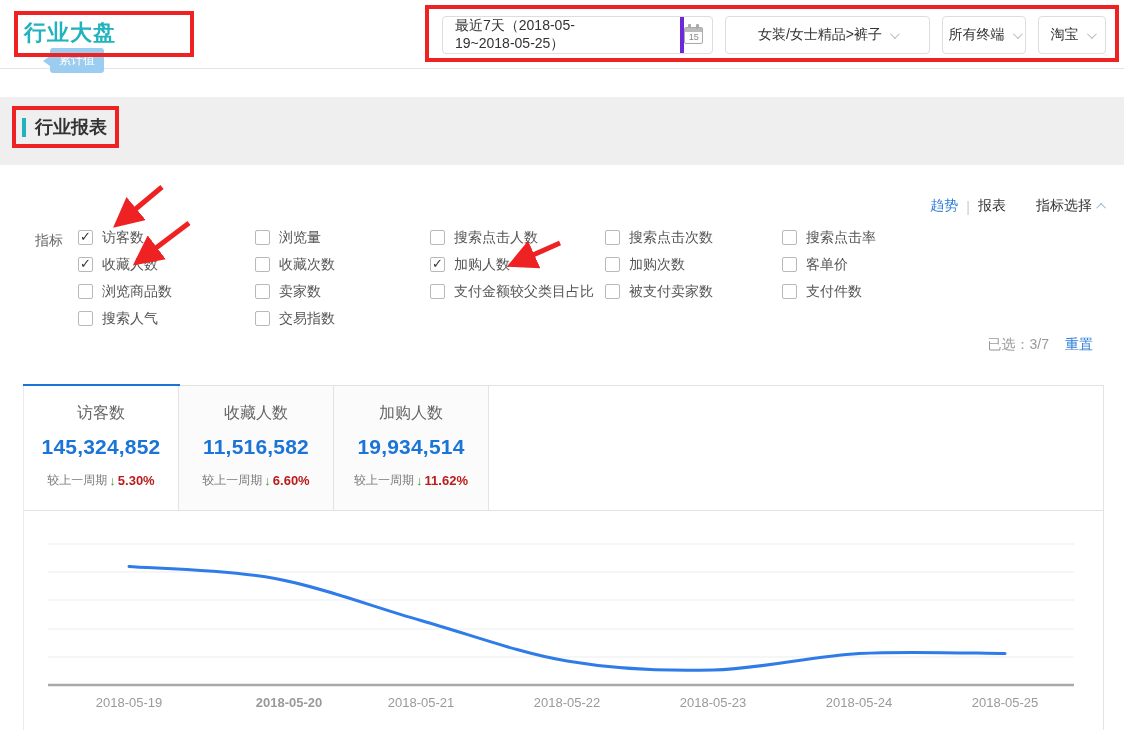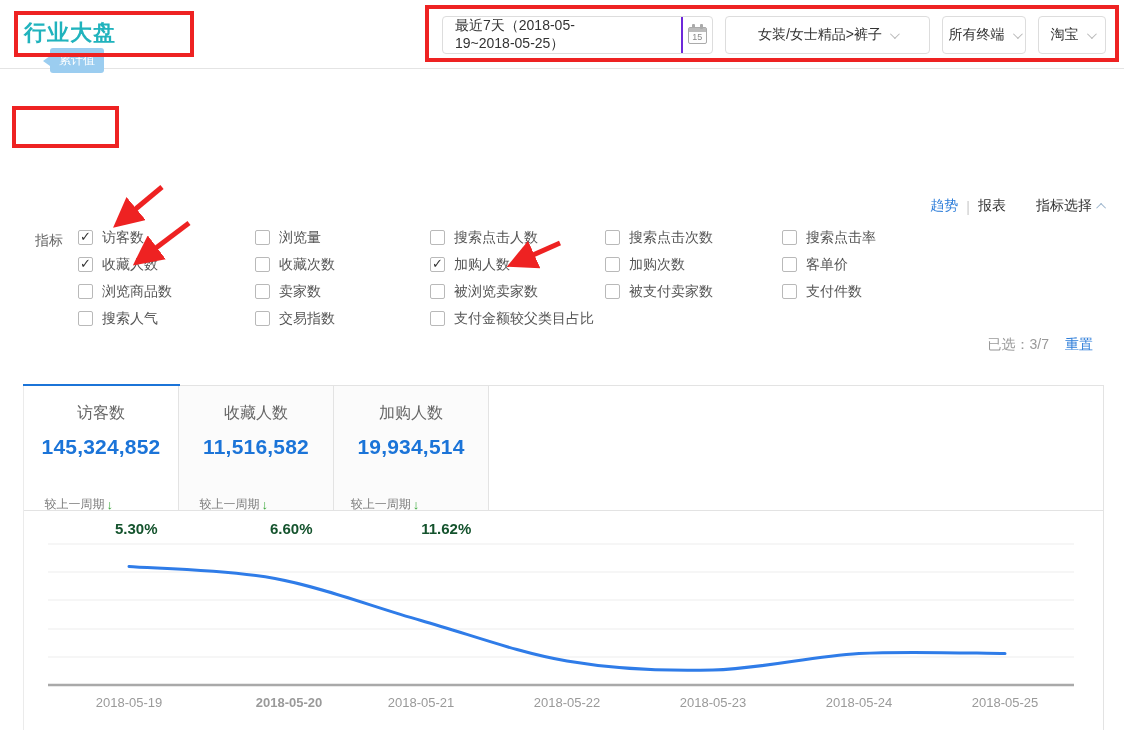--- a/index.html
+++ b/index.html
@@ -19,21 +19,21 @@
   
   .header{position:absolute;left:0;top:0;width:1124px;height:69px;background:#fff;border-bottom:1px solid #e4e4e4;}
   .title-wrap{position:absolute;left:24px;top:18px;display:flex;align-items:center;flex-direction:column;}
   .page-title{font-size:22px;font-weight:bold;color:var(--accent-teal);letter-spacing:1px;}
   .badge{position:relative;margin-left:14px;background:var(--badge-blue);color:#fff;font-size:12px;padding:4px 9px;border-radius:3px;}
   .badge-arrow{position:absolute;left:-7px;top:50%;margin-top:-5px;width:0;height:0;border-top:5px solid transparent;border-bottom:5px solid transparent;border-right:7px solid var(--badge-blue);}
   .filters{position:absolute;left:442px;top:16px;display:flex;gap:12px;}
   .control{height:38px;background:#fff;border:1px solid #ddd;border-radius:4px;display:flex;align-items:center;justify-content:center;font-size:14px;color:#333;cursor:pointer;}
   .control .chev{margin-left:8px;}
   .date-control{width:271px;justify-content:space-between;padding-left:12px;}
-  .cal-btn{width:40px;height:100%;border-left:2px solid #6d28d9;display:flex;align-items:center;justify-content:center;margin-left:48px;}
+  .cal-btn{width:40px;height:100%;border-left:4px solid #6d28d9;display:flex;align-items:center;margin-left:48px;}
   .cal{position:relative;width:19px;height:17px;border:1px solid #aaa;border-radius:2px;background:#fdfdfd;display:flex;align-items:flex-end;justify-content:center;}
   .cal:before{content:"";position:absolute;top:-4px;left:3px;width:3px;height:5px;background:#aaa;border-radius:1px;}
   .cal:after{content:"";position:absolute;top:-4px;right:3px;width:3px;height:5px;background:#aaa;border-radius:1px;}
   .cal-top{position:absolute;top:0;left:0;right:0;height:4px;background:#bbb;}
   .cal-num{font-size:9px;color:#888;line-height:11px;}
   .sel-category{width:205px;}
   .sel-terminal{width:84px;}
   .sel-platform{width:68px;}
   .chev{display:inline-block;width:7px;height:7px;border-right:1px solid #b9b9b9;border-bottom:1px solid #b9b9b9;}
   .chev.down{transform:rotate(45deg) translateY(-2px);}
@@ -70,21 +70,21 @@
   
   .panel{position:absolute;left:23px;top:385px;width:1081px;height:345px;border-top:1px solid #e3e3e3;border-right:1px solid #e3e3e3;border-left:1px solid #ebebeb;background:#fff;}
   .tab-active-bar{position:absolute;left:-1px;top:-2px;width:157px;height:2px;background:var(--value-blue);z-index:2;}
   .tab-row{display:flex;height:125px;border-bottom:1px solid #e3e3e3;}
   .tab-card{width:155px;border-right:1px solid #e3e3e3;background:#fbfbfb;display:flex;flex-direction:column;align-items:center;padding-top:17px;cursor:pointer;}
   .tab-card.active{background:#fff;}
   .tab-card .t-title{font-size:16px;color:#666;}
   .tab-card .t-value{font-size:21px;font-weight:bold;color:var(--value-blue);margin-top:11px;letter-spacing:0.2px;}
   .tab-card .t-sub{margin-top:13px;font-size:12px;color:#7a7a7a;display:flex;align-items:center;gap:2px;}
   .down-arrow{color:var(--down-green);font-weight:bold;font-size:13px;}
-  .t-change{color:#14532d;font-weight:bold;font-size:15px;margin-top:48px;}
+  .t-change{color:#b91c1c;font-weight:bold;font-size:13px;}
   .tab-rest{flex:1;background:#fff;}
 
   .chart-area{position:absolute;left:0;top:125px;width:1081px;height:220px;}
   .x-label{position:absolute;width:120px;text-align:center;top:184px;font-size:13px;color:#9a9a9a;}
 
   
   .anno-box{position:absolute;border:4px solid var(--annotation-red);pointer-events:none;z-index:10;}
   .anno-svg{position:absolute;left:0;top:0;width:1124px;height:730px;pointer-events:none;z-index:11;}
 </style>
 </head>
@@ -118,20 +118,26 @@
         <span>所有终端</span>
         <span class="chev down"></span>
       </div>
       <div class="control sel-platform">
         <span>淘宝</span>
         <span class="chev down"></span>
       </div>
     </div>
   </div>
 
+  <div class="gray-band">
+    <div class="section-title">
+      <span class="section-bar"></span>
+      <span class="section-text">行业报表</span>
+    </div>
+  </div>
 
   <div class="view-switch">
     <span class="vs-trend">趋势</span>
     <span class="vs-div">|</span>
     <span class="vs-report">报表</span>
     <span class="vs-select">
       <span>指标选择</span>
       <span class="chev up"></span>
     </span>
   </div>
@@ -175,24 +181,20 @@
         </label>
     </div>
     <div class="mcol c2">
       <label class="cb-item">
           <span class="cb"></span>
           <span class="cb-label">搜索点击人数</span>
         </label>
       <label class="cb-item">
           <span class="cb checked"></span>
           <span class="cb-label">加购人数</span>
-        </label>
-      <label class="cb-item">
-          <span class="cb"></span>
-          <span class="cb-label">被浏览卖家数</span>
         </label>
       <label class="cb-item">
           <span class="cb"></span>
           <span class="cb-label">支付金额较父类目占比</span>
         </label>
     </div>
     <div class="mcol c3">
       <label class="cb-item">
           <span class="cb"></span>
           <span class="cb-label">搜索点击次数</span>

